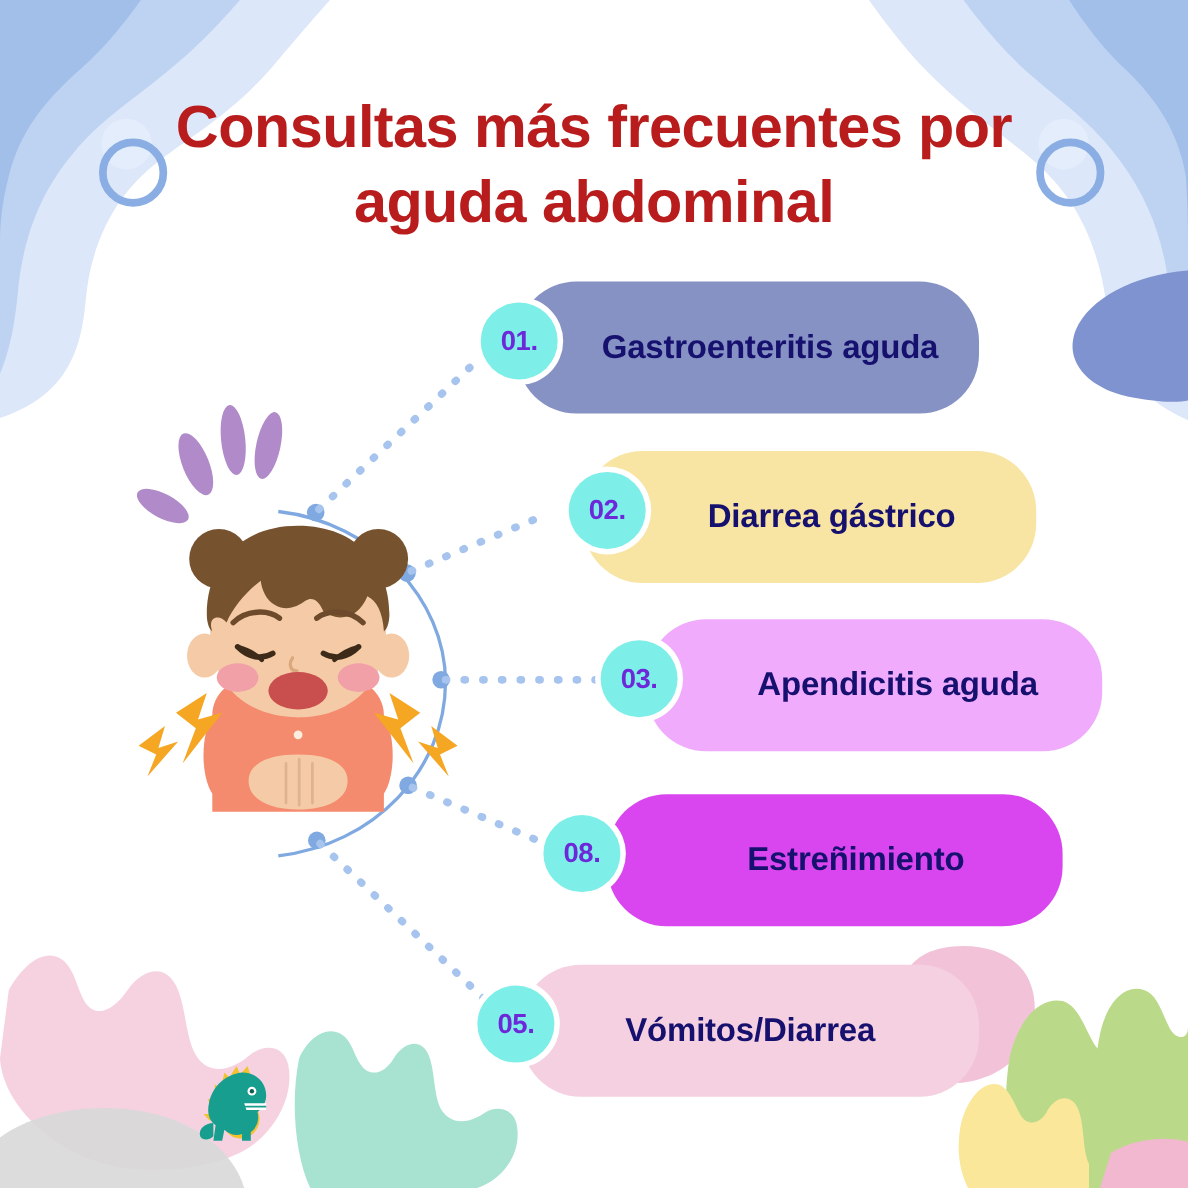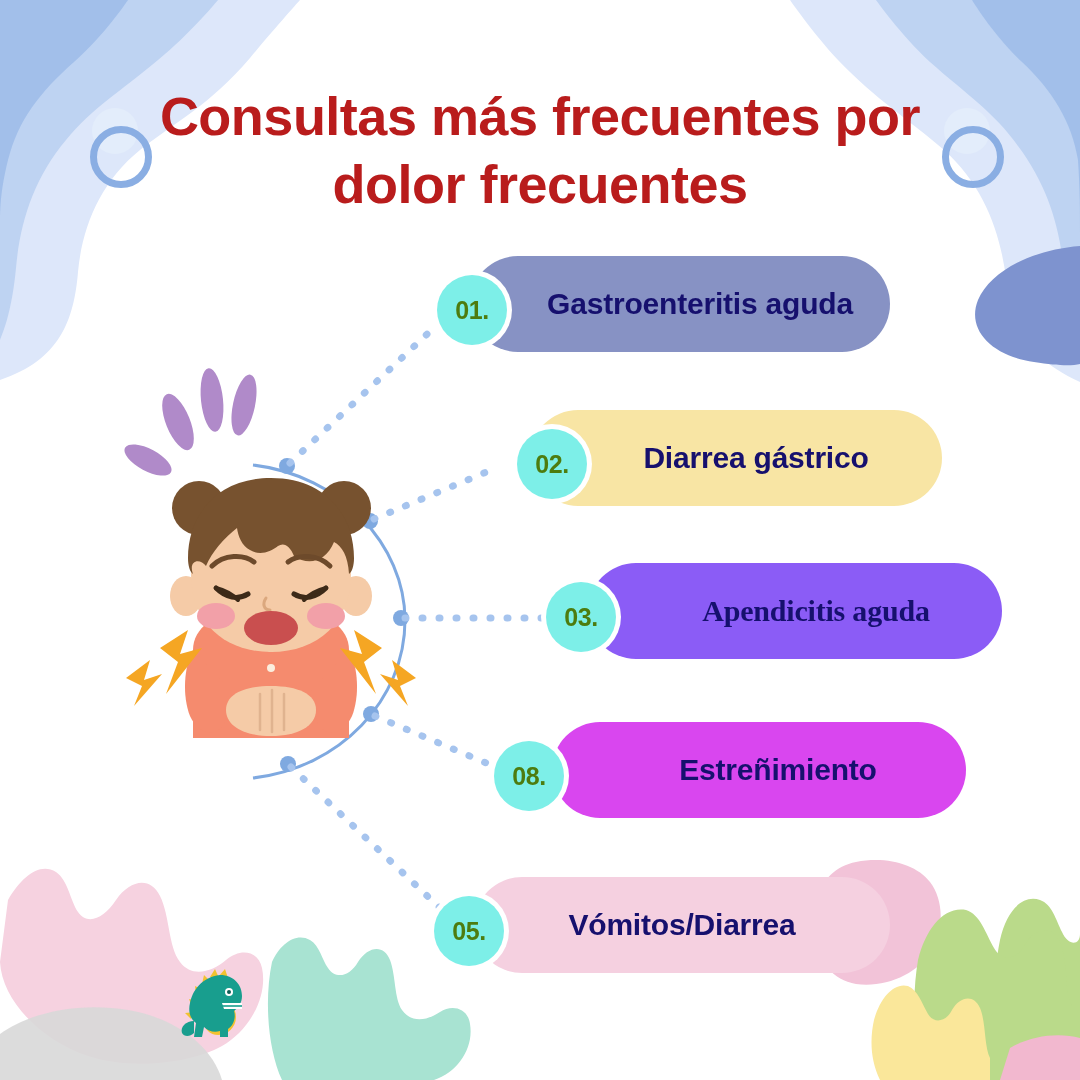--- a/index.html
+++ b/index.html
@@ -28,35 +28,35 @@
     font-weight:bold;
     letter-spacing:-0.5px;
     z-index:6;
   }
   .title .l2{display:block;}
 
   
   .rows{position:absolute;left:0;top:0;width:1080px;height:1080px;z-index:5;}
   .row{position:absolute;display:flex;align-items:center;height:108px;}
   .pill{
-    position:absolute;left:0;top:0;height:96px;border-radius:54px;
+    position:absolute;left:0;top:0;height:120px;border-radius:54px;
     display:flex;align-items:center;justify-content:center;text-align:center;
   }
   .pill-label{
     color:#16106e;font-size:30px;font-weight:bold;letter-spacing:-0.2px;
     white-space:nowrap;
   }
   .badge{
     position:absolute;width:70px;height:70px;border-radius:50%;
     background:#7defe8;
     display:flex;align-items:center;justify-content:center;
     box-shadow:0 0 0 5px #ffffff;
     z-index:3;
   }
-  .badge-num{color:#4d7c0f;font-size:25px;font-weight:bold;letter-spacing:-0.4px;}
+  .badge-num{color:#6d28d9;font-size:25px;font-weight:bold;letter-spacing:-0.4px;}
 
   
   .connect{position:absolute;left:0;top:0;width:1080px;height:1080px;z-index:2;pointer-events:none;}
 
   
   .kid{position:absolute;left:120px;top:360px;width:300px;height:420px;z-index:4;}
 
   
   .logo{position:absolute;left:180px;top:962px;width:230px;height:86px;z-index:7;
         display:flex;align-items:center;}
@@ -118,21 +118,21 @@
     <path d="M1010,1048 C1030,1036 1058,1032 1080,1038 L1080,1080 L1000,1080 Z" fill="#f2b8cf"></path>
   </svg>
 
   <div class="ring ring-fill" style="left:92px;top:108px;width:46px;height:46px;"></div>
   <div class="ring ring-outline" style="left:90px;top:126px;width:48px;height:48px;"></div>
   <div class="ring ring-fill" style="left:944px;top:108px;width:46px;height:46px;"></div>
   <div class="ring ring-outline" style="left:942px;top:126px;width:48px;height:48px;"></div>
 
   <h1 class="title">
     <span>Consultas más frecuentes por</span>
-    <span class="l2">dolor frecuentes</span>
+    <span class="l2">aguda abdominal</span>
   </h1>
 
   <svg class="connect" viewBox="0 0 1080 1080">
 
     <path d="M253,465 C340,475 405,545 405,620 C405,700 340,768 253,778" fill="none" stroke="#7fa9e0" stroke-width="3"></path>
 
     <circle cx="287" cy="466" r="8" fill="#7fa9e0"></circle>
     <circle cx="370" cy="521" r="8" fill="#7fa9e0"></circle>
     <circle cx="401" cy="618" r="8" fill="#7fa9e0"></circle>
     <circle cx="371" cy="714" r="8" fill="#7fa9e0"></circle>
@@ -228,21 +228,21 @@
     <div class="row" style="left:0;top:410px;">
       <div class="pill" style="left:530px;width:412px;background:#f8e5a4;">
         <span class="pill-label" style="margin-left:40px;">Diarrea gástrico</span>
       </div>
       <div class="badge" style="left:517px;top:19px;background:#7defe8;">
         <span class="badge-num">02.</span>
       </div>
     </div>
 
     <div class="row" style="left:0;top:563px;">
-      <div class="pill" style="left:588px;width:414px;background:#8b5cf6;font-family:Liberation Serif, serif;">
+      <div class="pill" style="left:588px;width:414px;background:#f0abfc;">
         <span class="pill-label" style="margin-left:42px;">Apendicitis aguda</span>
       </div>
       <div class="badge" style="left:546px;top:19px;background:#7defe8;">
         <span class="badge-num">03.</span>
       </div>
     </div>
 
     <div class="row" style="left:0;top:722px;">
       <div class="pill" style="left:552px;width:414px;background:#d946ef;">
         <span class="pill-label" style="margin-left:38px;">Estreñimiento</span>

